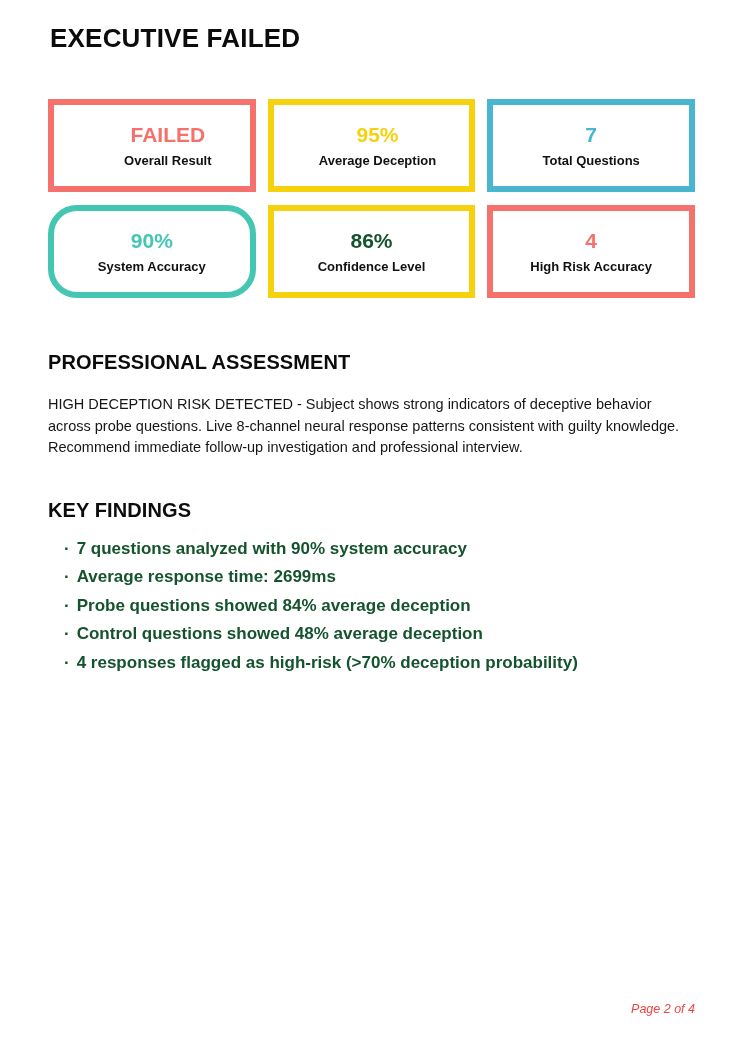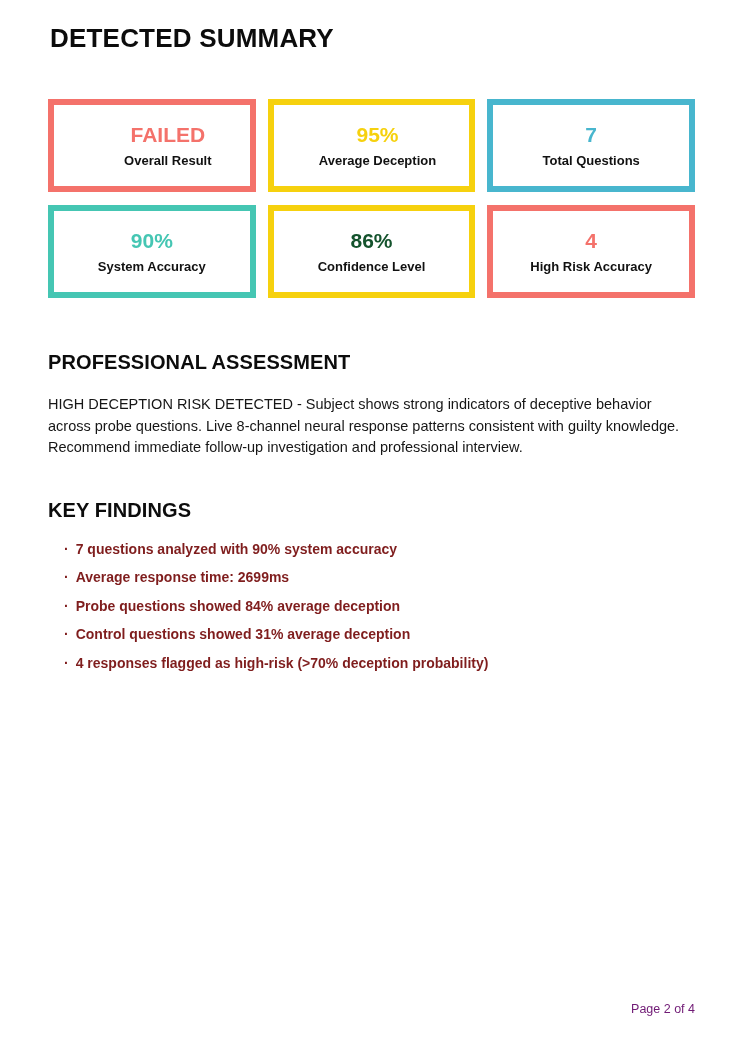--- a/index.html
+++ b/index.html
@@ -68,57 +68,57 @@
     max-width: 648px;
   }
 
   .findings-section { margin-top: 40px; }
   .findings-list {
     list-style: none;
     margin: 20px 0 0 16px;
     padding: 0;
   }
   .finding-item {
-    font-size: 14px;
+    font-size: 17px;
     font-weight: bold;
-    color: #7f1d1d;
+    color: #14532d;
     margin-bottom: 14.5px;
     line-height: 14px;
   }
   .bullet-marker { margin-right: 7px; }
 
   .page-footer {
     position: absolute;
     right: 48px;
     bottom: 28px;
     font-size: 12.5px;
     color: #8a8a8a;
   }
 </style>
 </head>
 <body>
 
 <div class="content">
 
-  <h1 class="page-title">DETECTED SUMMARY</h1>
+  <h1 class="page-title">EXECUTIVE FAILED</h1>
 
   <div class="cards">
     <div class="card" style="border-color: rgb(244, 114, 107); padding-left: 32px;">
       <div class="card-value" style="color: rgb(244, 114, 107);">FAILED</div>
       <div class="card-label">Overall Result</div>
     </div>
     <div class="card" style="border-color: rgb(246, 209, 14); padding-left: 12px;">
       <div class="card-value" style="color: rgb(246, 209, 14);">95%</div>
       <div class="card-label">Average Deception</div>
     </div>
     <div class="card" style="border-color: rgb(72, 182, 206);">
       <div class="card-value" style="color: rgb(72, 182, 206);">7</div>
       <div class="card-label">Total Questions</div>
     </div>
-    <div class="card" style="border-color: rgb(69, 198, 179);">
+    <div class="card" style="border-color: rgb(69, 198, 179); border-radius: 29px;">
       <div class="card-value" style="color: rgb(69, 198, 179);">90%</div>
       <div class="card-label">System Accuracy</div>
     </div>
     <div class="card" style="border-color: rgb(246, 209, 14);">
       <div class="card-value" style="color: #14532d;">86%</div>
       <div class="card-label">Confidence Level</div>
     </div>
     <div class="card" style="border-color: rgb(244, 114, 107);">
       <div class="card-value" style="color: rgb(244, 114, 107);">4</div>
       <div class="card-label">High Risk Accuracy</div>
@@ -129,20 +129,20 @@
     <h2 class="section-heading">PROFESSIONAL ASSESSMENT</h2>
     <p class="assessment-body">HIGH DECEPTION RISK DETECTED - Subject shows strong indicators of deceptive behavior across probe questions. Live 8-channel neural response patterns consistent with guilty knowledge. Recommend immediate follow-up investigation and professional interview.</p>
   </div>
 
   <div class="findings-section">
     <h2 class="section-heading">KEY FINDINGS</h2>
     <ul class="findings-list">
       <li class="finding-item"><span class="bullet-marker">·</span><span>7 questions analyzed with 90% system accuracy</span></li>
       <li class="finding-item"><span class="bullet-marker">·</span><span>Average response time: 2699ms</span></li>
       <li class="finding-item"><span class="bullet-marker">·</span><span>Probe questions showed 84% average deception</span></li>
-      <li class="finding-item"><span class="bullet-marker">·</span><span>Control questions showed 31% average deception</span></li>
+      <li class="finding-item"><span class="bullet-marker">·</span><span>Control questions showed 48% average deception</span></li>
       <li class="finding-item"><span class="bullet-marker">·</span><span>4 responses flagged as high-risk (&gt;70% deception probability)</span></li>
     </ul>
   </div>
 
 </div>
 
-<div class="page-footer" style="color: #701a75;">Page 2 of 4</div>
+<div class="page-footer" style="color: #ef4444; font-style: italic;">Page 2 of 4</div>
 
 </body></html>

